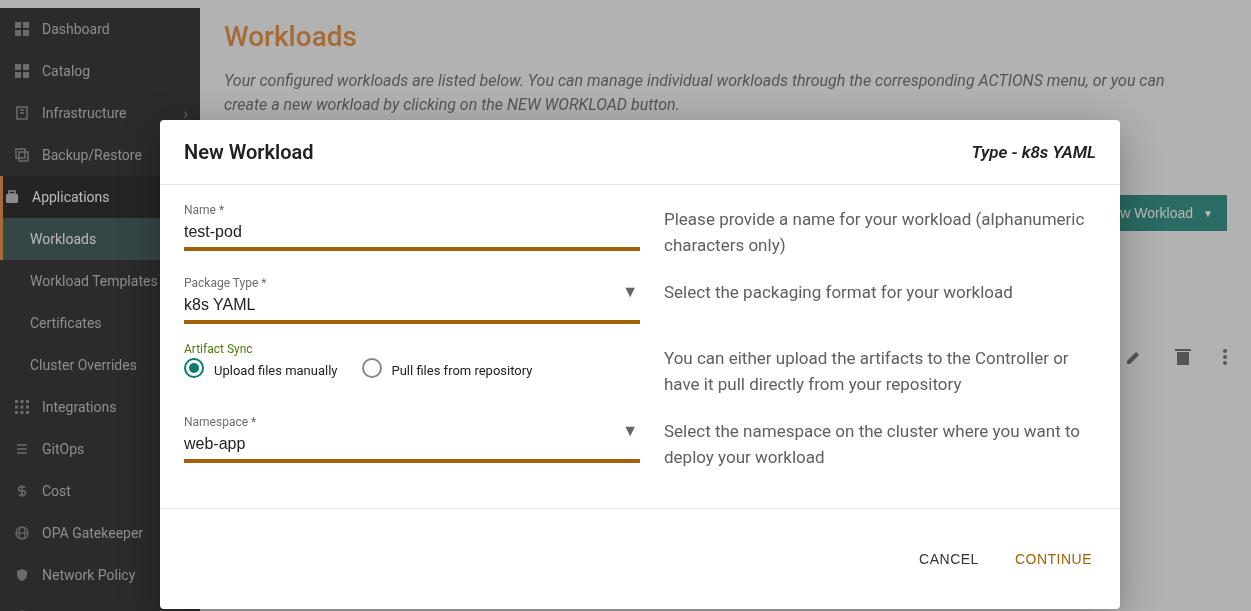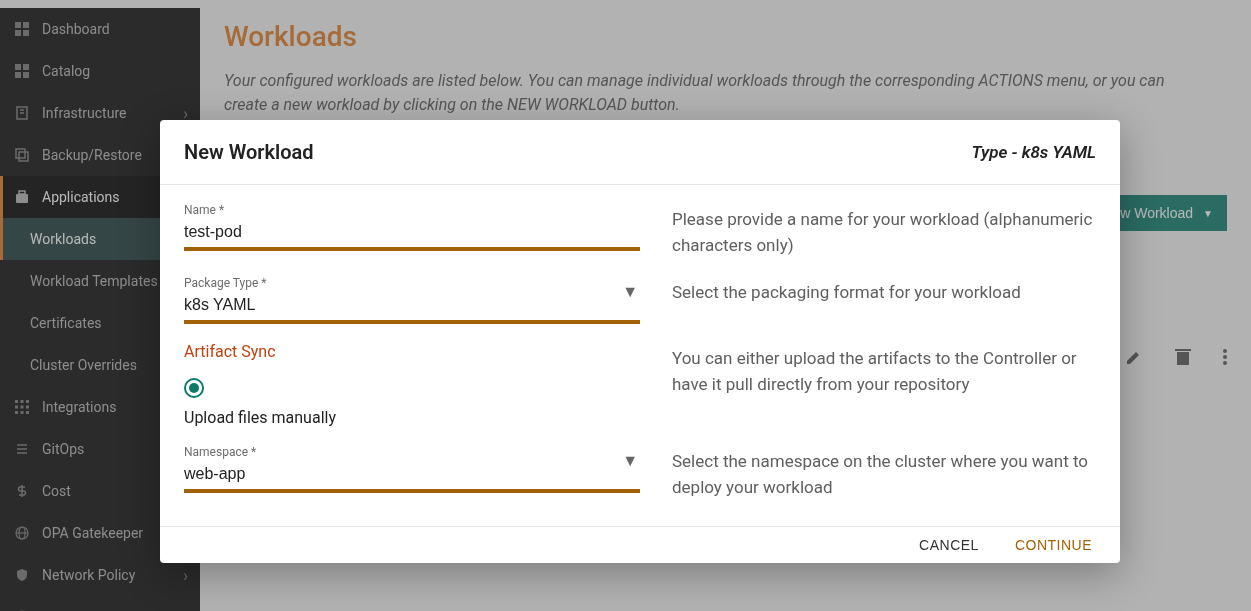--- a/index.html
+++ b/index.html
@@ -37,21 +37,21 @@
       width: 16px;
       display: inline-flex;
       justify-content: center;
       margin-right: 12px;
       opacity: 0.7;
     }
     .sb-item.active {
       background: #000;
       color: #fff;
       border-left: 3px solid #e07a1f;
-      padding-left: 11px;
+      padding-left: 1px;
     }
     .sb-item.sub {
       padding-left: 30px;
       font-size: 14px;
     }
     .sb-item.sub-active {
       background: #1e3c3c;
       color: #fff;
       border-left: 3px solid #e07a1f;
       padding-left: 27px;
@@ -144,21 +144,21 @@
       font-size: 17px;
       font-style: italic;
       font-weight: 600;
       color: #222;
     }
     .modal-body {
       padding: 18px 24px 22px 24px;
     }
     .form-row {
       display: flex;
-      gap: 32px;
+      gap: 24px;
       margin-bottom: 18px;
     }
     .form-field {
       width: 456px;
     }
     .form-help {
       flex: 1;
       color: #5f5f5f;
       font-size: 17px;
       line-height: 1.5;
@@ -183,36 +183,35 @@
       position: relative;
     }
     .select-caret {
       position: absolute;
       right: 2px;
       top: 6px;
       color: #666;
       pointer-events: none;
     }
     .section-title {
-      font-size: 16px;
-      color: #c2410c;
-      margin-bottom: 17px;
+      font-size: 12px;
+      color: #4d7c0f;
+      margin-bottom: 2px;
     }
     .radio-row {
       display: flex;
       gap: 24px;
     }
     .radio-opt {
       display: flex;
-      align-items: flex-start;
+      align-items: flex-end;
       gap: 10px;
-      font-size: 16px;
+      font-size: 13px;
       color: #222;
       cursor: pointer;
-      flex-direction: column;
     }
     .radio-circle {
       width: 20px;
       height: 20px;
       border: 2px solid #888;
       border-radius: 50%;
       display: inline-flex;
       align-items: center;
       justify-content: center;
     }
@@ -223,21 +222,21 @@
       width: 10px;
       height: 10px;
       background: #0c7b6e;
       border-radius: 50%;
     }
     .modal-footer {
       border-top: 1px solid #e5e5e5;
       display: flex;
       justify-content: flex-end;
       gap: 28px;
-      padding: 4px 24px;
+      padding: 36px 24px;
     }
     .btn-flat {
       background: none;
       border: none;
       font-size: 14px;
       font-weight: 500;
       letter-spacing: 0.5px;
       cursor: pointer;
       padding: 6px 4px;
     }
@@ -438,26 +437,30 @@
     <div class="form-row">
       <div class="form-field">
         <div class="section-title"><span>Artifact Sync</span></div>
         <div class="radio-row">
           <label class="radio-opt">
             <span class="radio-circle checked">
                 <span class="radio-dot"></span>
               </span>
             <span>Upload files manually</span>
           </label>
+          <label class="radio-opt">
+            <span class="radio-circle"></span>
+            <span>Pull files from repository</span>
+          </label>
         </div>
       </div>
       <div class="form-help">You can either upload the artifacts to the Controller or have it pull directly from your repository</div>
     </div>
 
-    <div class="form-row" style="margin-bottom:4px">
+    <div class="form-row" style="margin-bottom:16px">
       <div class="form-field select-row">
         <div class="field-label">Namespace *</div>
         <input class="field-input" readonly="" value="web-app" style="">
         <span class="select-caret">▼</span>
       </div>
       <div class="form-help">Select the namespace on the cluster where you want to deploy your workload</div>
     </div>
 
   </div>
 

